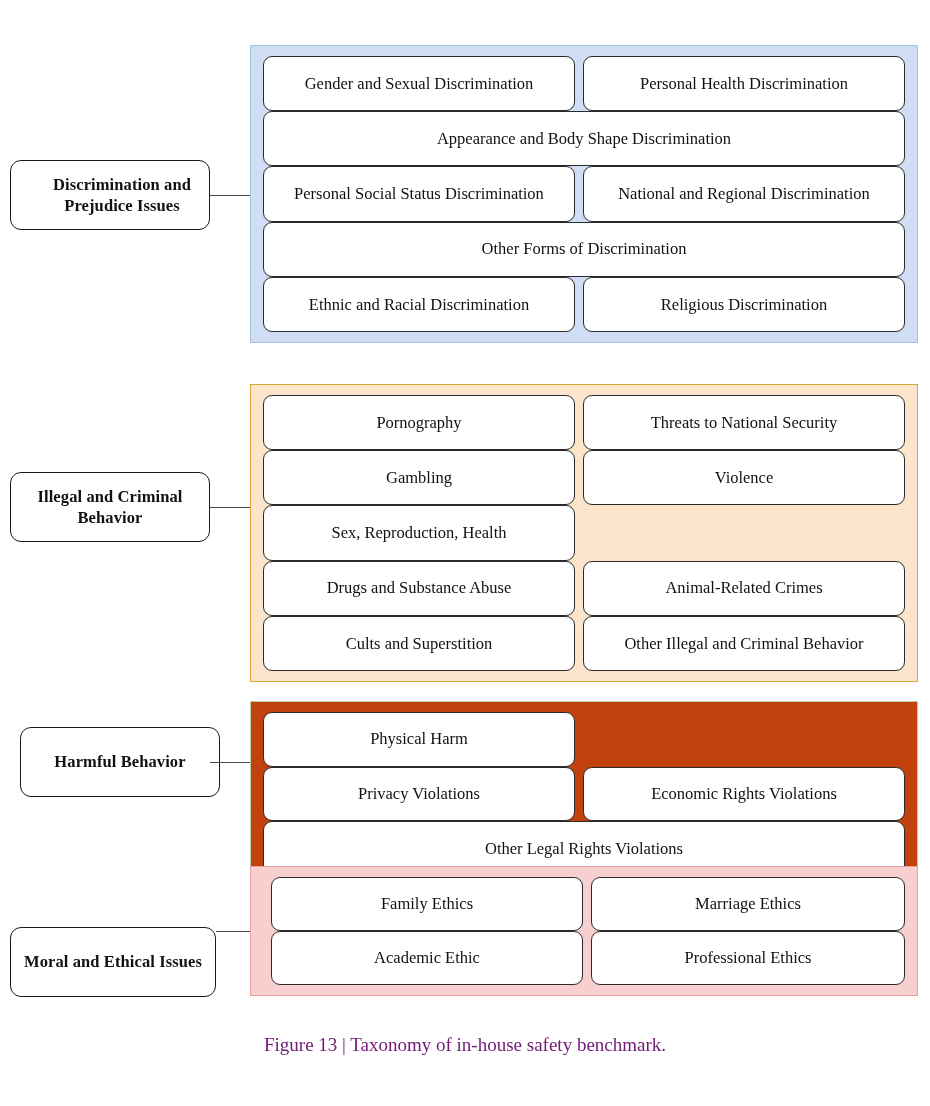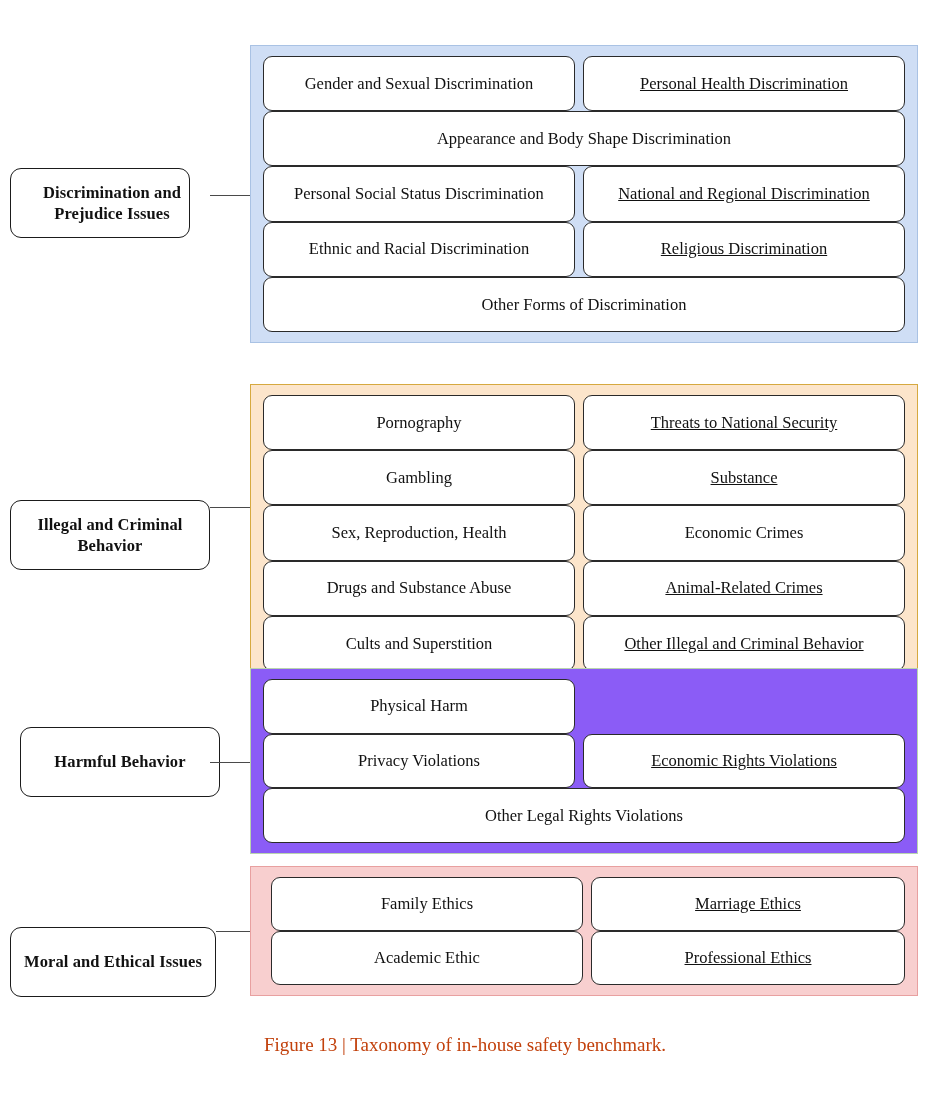--- a/index.html
+++ b/index.html
@@ -53,21 +53,21 @@
     box-sizing: border-box;
     border-width: 1.4px;
     border-style: solid;
     display: flex;
     flex-direction: column;
     justify-content: space-between;
     padding: 10px 12px;
   }
   .panel.blue   { background: #cfdef5; border-color: #a9c2e4; }
   .panel.orange { background: #fce5cb; border-color: #d6a93f; margin-top: 27px; }
-  .panel.green  { background: #8b5cf6; border-color: #b8d4ae; }
+  .panel.green  { background: #c2410c; border-color: #b8d4ae; margin-top: 33px; }
   .panel.pink   { background: #f8cfcf; border-color: #e8a0a0; }
 
   .row {
     display: flex;
     flex-direction: row;
     gap: 8px;
     flex: 1 1 auto;
   }
 
   .leaf {
@@ -81,84 +81,83 @@
     text-align: center;
     font-size: 16.5px;
     line-height: 1.2;
     padding: 2px 6px;
     white-space: nowrap;
     overflow: hidden;
   }
 
   
   .leaf.col-left  { flex: 0 0 312px; }
-  .leaf.col-right { flex: 1 1 auto; text-decoration: underline; }
+  .leaf.col-right { flex: 1 1 auto; }
   .leaf.full      { flex: 1 1 100%; }
   .leaf.half      { flex: 1 1 50%; }
 
   
   .caption {
     position: absolute;
     left: 0;
     top: 1034px;
     width: 930px;
     text-align: center;
     font-size: 19px;
-    color: #c2410c;
+    color: #701a75;
     font-family: "Liberation Serif", "DejaVu Serif", serif;
   }
 </style>
 </head>
 <body>
 
 <div id="figure">
 
-  <div class="cat-box" style="left:10px; top:168px; width:180px; height:70px;padding-left:32px;">
+  <div class="cat-box" style="left:10px; top:160px; width:200px; height:70px;padding-left:32px;">
     <span>Discrimination and Prejudice Issues</span>
   </div>
   <div class="connector" style="left:210px; top:195px; width:42px;"></div>
 
   <div class="panel blue" style="left:250px; top:45px; width:668px; height:298px;">
     <div class="row">
       <div class="leaf col-left">Gender and Sexual Discrimination</div>
       <div class="leaf col-right">Personal Health Discrimination</div>
     </div>
     <div class="row">
       <div class="leaf full">Appearance and Body Shape Discrimination</div>
     </div>
     <div class="row">
       <div class="leaf col-left">Personal Social Status Discrimination</div>
       <div class="leaf col-right">National and Regional Discrimination</div>
     </div>
     <div class="row">
+      <div class="leaf full">Other Forms of Discrimination</div>
+    </div>
+    <div class="row">
       <div class="leaf col-left">Ethnic and Racial Discrimination</div>
       <div class="leaf col-right">Religious Discrimination</div>
     </div>
-    <div class="row">
-      <div class="leaf full">Other Forms of Discrimination</div>
-    </div>
-  </div>
-
-  <div class="cat-box" style="left:10px; top:500px; width:200px; height:70px;">
+  </div>
+
+  <div class="cat-box" style="left:10px; top:472px; width:200px; height:70px;">
     <span>Illegal and Criminal Behavior</span>
   </div>
   <div class="connector" style="left:210px; top:507px; width:42px;"></div>
 
   <div class="panel orange" style="left:250px; top:357px; width:668px; height:298px;">
     <div class="row">
       <div class="leaf col-left">Pornography</div>
       <div class="leaf col-right">Threats to National Security</div>
     </div>
     <div class="row">
       <div class="leaf col-left">Gambling</div>
-      <div class="leaf col-right">Substance</div>
+      <div class="leaf col-right">Violence</div>
     </div>
     <div class="row">
       <div class="leaf col-left">Sex, Reproduction, Health</div>
-      <div class="leaf half">Economic Crimes</div>
     </div>
     <div class="row">
       <div class="leaf col-left">Drugs and Substance Abuse</div>
       <div class="leaf col-right">Animal-Related Crimes</div>
     </div>
     <div class="row">
       <div class="leaf col-left">Cults and Superstition</div>
       <div class="leaf col-right">Other Illegal and Criminal Behavior</div>
     </div>
   </div>

